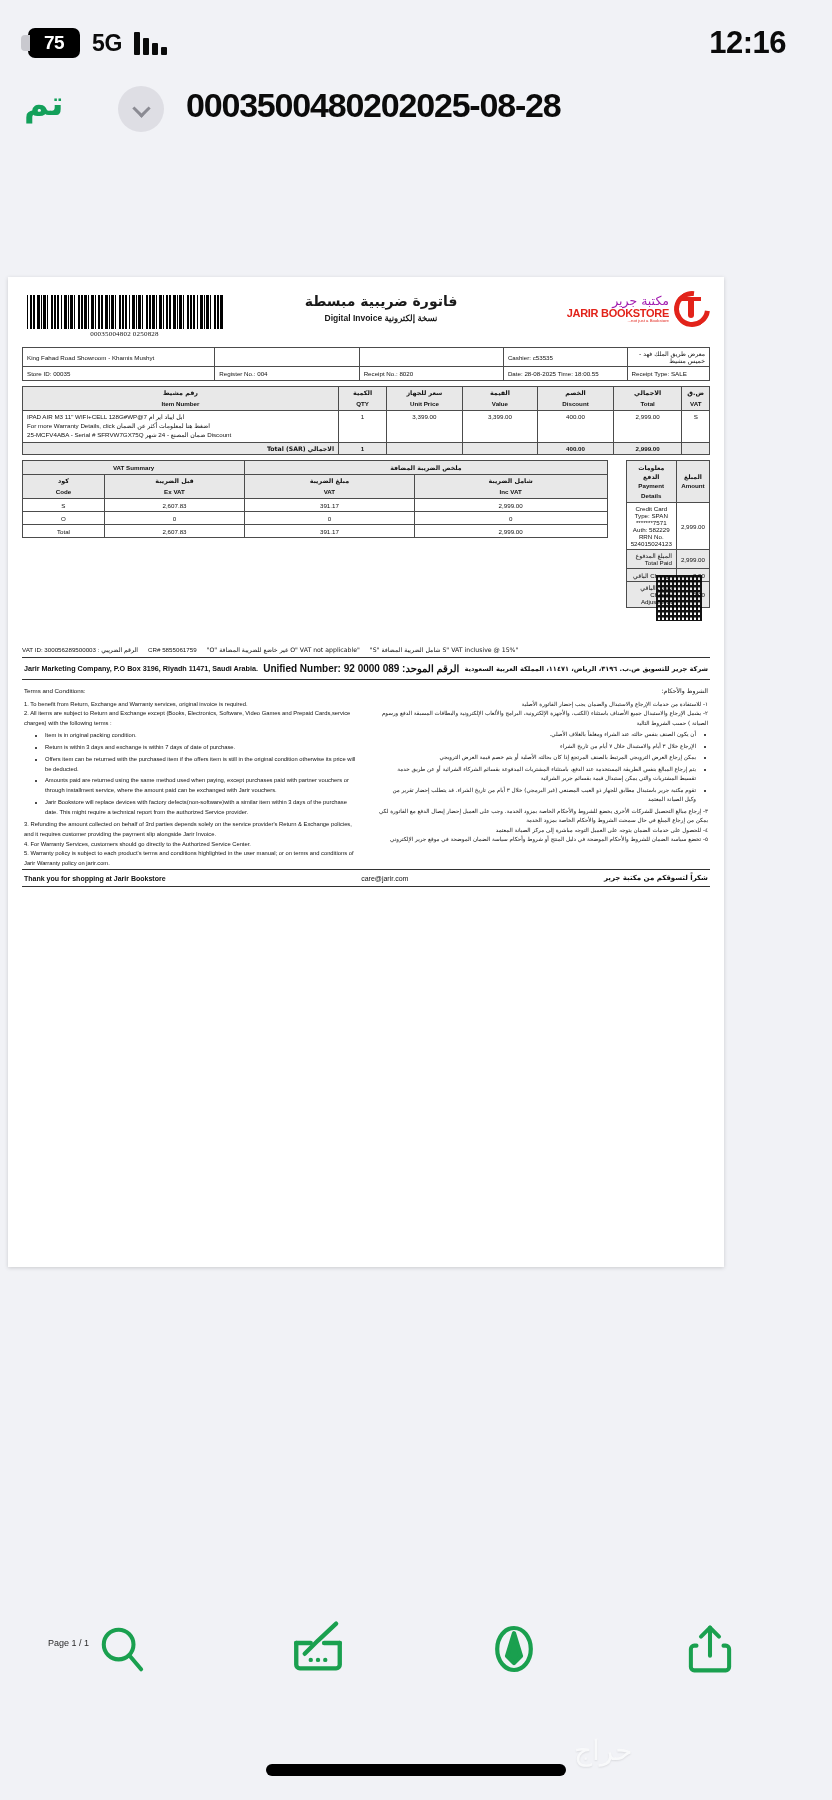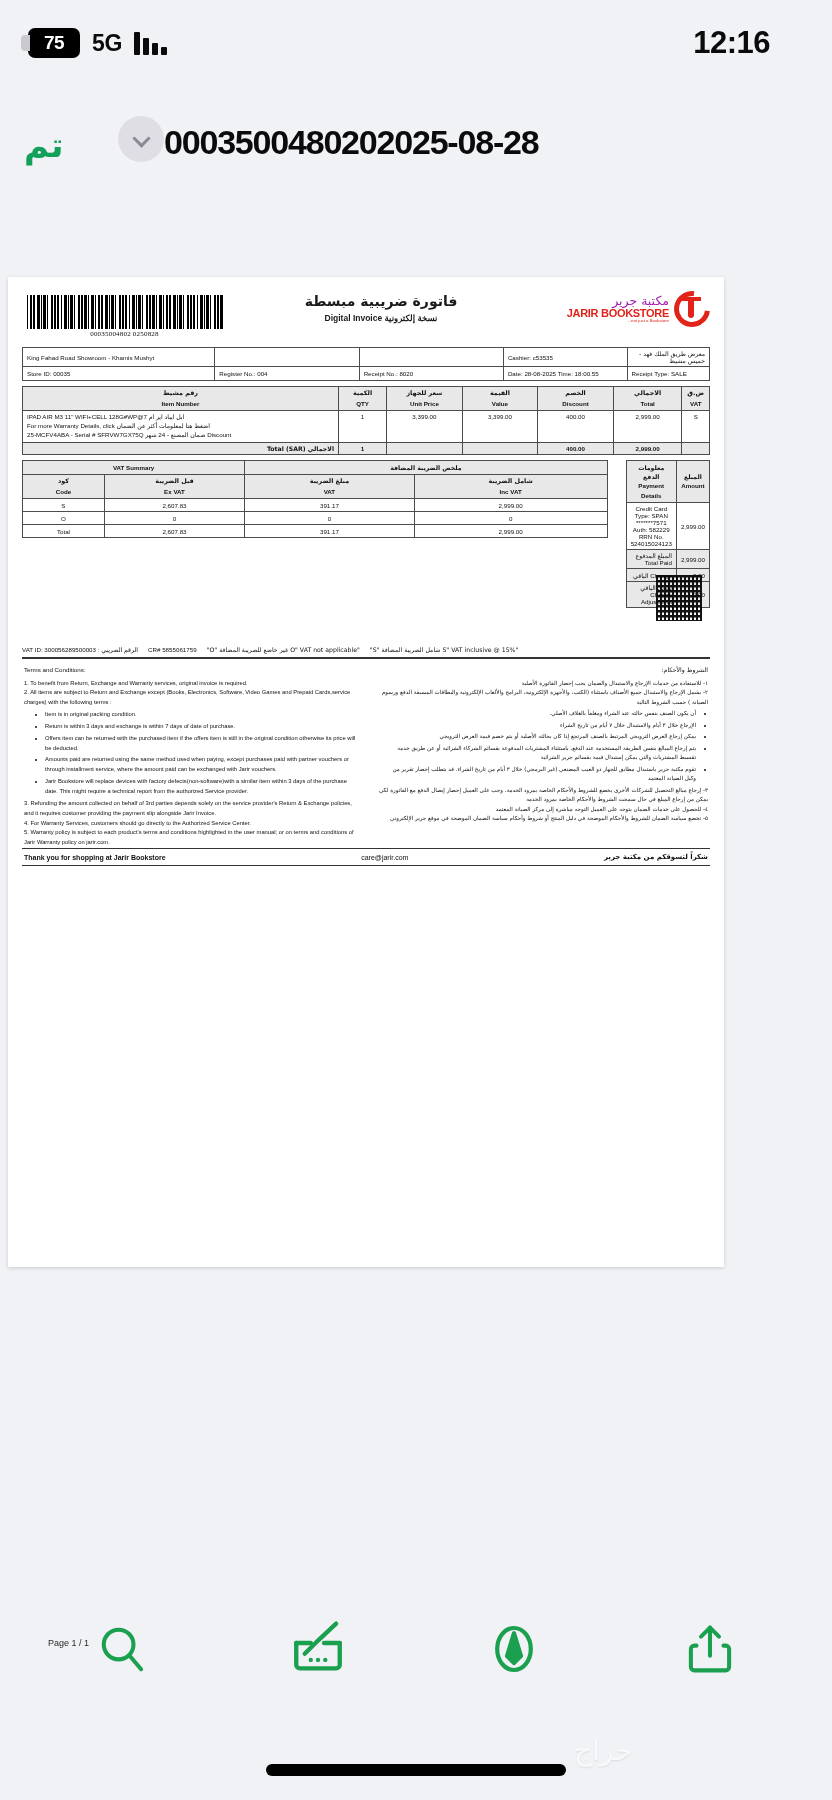--- a/index.html
+++ b/index.html
@@ -6,21 +6,21 @@
   html, body {
     width: 832px; height: 1800px;
     background: #f1f2f6;
     font-family: "Liberation Sans", sans-serif;
     overflow: hidden;
   }
   .screen { position: relative; width: 832px; height: 1800px; background: #f1f2f6; }
 
   
   .statusbar {
-    position: absolute; top: 0; left: 0; right: 16px; height: 86px;
+    position: absolute; top: 0; left: 0; right: 0; height: 86px;
     display: flex; align-items: center; justify-content: space-between;
     padding: 0 46px 0 28px;
   }
   .status-left { display: flex; align-items: center; gap: 12px; }
   .battery {
     position: relative; width: 52px; height: 30px;
     background: #000; border-radius: 7px;
     display: flex; align-items: center; justify-content: center;
   }
   .battery::before {
@@ -33,41 +33,41 @@
   .signal i { display: block; width: 6px; background: #0b0b0b; border-radius: 1px; }
   .signal i:nth-child(1) { height: 23px; }
   .signal i:nth-child(2) { height: 17px; }
   .signal i:nth-child(3) { height: 12px; }
   .signal i:nth-child(4) { height: 8px; }
   .clock { font-size: 31px; font-weight: bold; color: #0b0b0b; letter-spacing: -0.5px; }
 
   
   .navbar {
     position: absolute; top: 86px; left: 0; right: 0; height: 76px;
-    display: flex; align-items: flex-end; padding: 0 24px;
+    display: flex; align-items: flex-start; padding: 0 24px;
   }
   .done-btn {
     color: #13a05a; font-size: 34px; font-weight: 600;
     font-family: "DejaVu Sans", sans-serif; line-height: 1;
     width: 74px;
   }
   .chev-wrap {
     width: 46px; height: 46px; border-radius: 50%;
     background: #dedee4; display: flex; align-items: center; justify-content: center;
     margin-left: 20px; flex: none;
   }
   .chev { width: 14px; height: 14px; position: relative; }
   .chev::after {
     content: ""; position: absolute; left: 1px; top: 0px;
     width: 10px; height: 10px;
     border-right: 3px solid #8b8b93; border-bottom: 3px solid #8b8b93;
     transform: rotate(45deg);
   }
   .doc-title {
-    font-size: 34px; font-weight: bold;
+    margin-left: 22px; font-size: 34px; font-weight: bold;
     color: #0b0b0b; letter-spacing: -1.2px; white-space: nowrap;
   }
 
   
   .sheet {
     position: absolute; top: 277px; left: 8px; width: 716px; height: 990px;
     background: #ffffff;
     box-shadow: 0 1px 4px rgba(0,0,0,0.16);
   }
   .inv { padding: 12px 14px 0 14px; font-size: 6.2px; color: #111; }
@@ -391,20 +391,25 @@
 
       <div class="vatid-line">
         <span>VAT ID: 300056289500003 : الرقم الضريبي</span>
         <span>CR# 5855061759</span>
         <span class="ar">"O" VAT not applicable غير خاضع للضريبة المضافة "O"</span>
         <span class="ar">"S" VAT inclusive @ 15%  شامل الضريبة المضافة "S"</span>
       </div>
 
       <div class="rule"></div>
 
+      <div class="company-row">
+        <span>Jarir Marketing Company, P.O Box 3196, Riyadh 11471, Saudi Arabia.</span>
+        <span class="unified">Unified Number: 92 0000 089 :الرقم الموحد</span>
+        <span class="ar" style="font-size:6.6px">شركة جرير للتسويق ص.ب. ٣١٩٦، الرياض، ١١٤٧١، المملكة العربية السعودية</span>
+      </div>
 
       <div class="rule"></div>
 
       <div class="terms">
         <div class="terms-col">
           <div class="terms-head">Terms and Conditions:</div>
           <div>1. To benefit from Return, Exchange and Warranty services, original invoice is required.</div>
           <div>2. All items are subject to Return and Exchange except (Books, Electronics, Software, Video Games and Prepaid Cards,service charges) with the following terms :</div>
           <ul>
             <li>Item is in original packing condition.</li>

